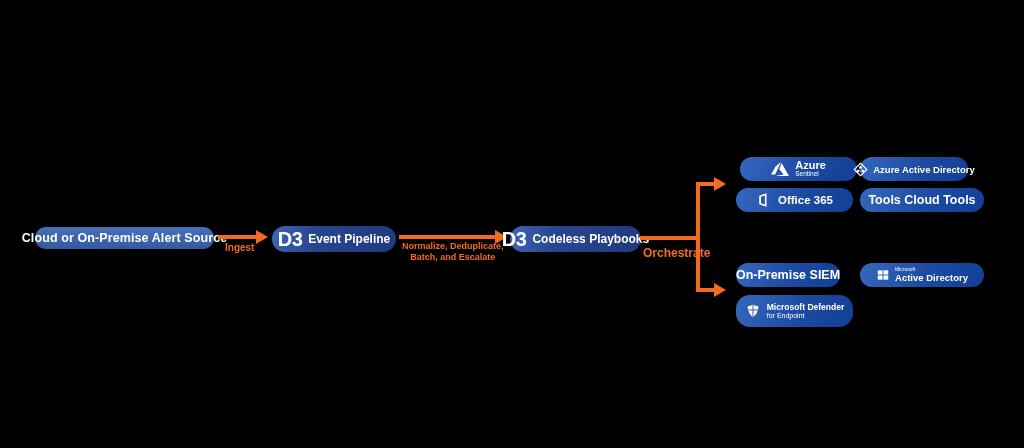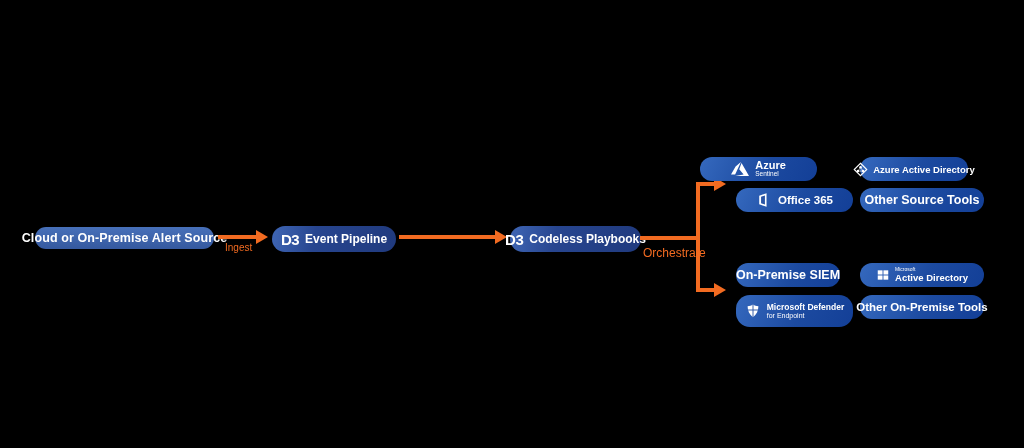--- a/index.html
+++ b/index.html
@@ -10,40 +10,40 @@
     -webkit-font-smoothing:antialiased;
   }
   .pill {
     position:absolute; display:flex; align-items:center; justify-content:center;
     color:#fff; border-radius:14px; white-space:nowrap;
   }
   .pill-src { background:linear-gradient(180deg,#4770b9 0%,#35599f 100%); }
   .pill-d3  { background:linear-gradient(100deg,#3f66b5 0%,#27458f 35%,#203a7e 100%); }
   .pill-tool{ background:linear-gradient(115deg,#3569be 0%,#1c4aa0 55%,#133f97 100%); }
   .src-label { font-size:12.5px; font-weight:700; letter-spacing:.1px; }
-  .d3-logo { font-size:15px; font-weight:900; letter-spacing:-0.5px; margin-right:6px; }
+  .d3-logo { font-size:20px; font-weight:900; letter-spacing:-0.5px; margin-right:6px; }
   .d3-label { font-size:12px; font-weight:700; }
   .tool-label-lg { font-size:12.5px; font-weight:700; }
   .tool-label-md { font-size:11.5px; font-weight:700; }
   .tool-label-sm { font-size:9.5px; font-weight:600; }
   .stack { display:flex; flex-direction:column; line-height:1.05; }
   .stack .t1 { font-size:11px; font-weight:700; }
   .stack .t2 { font-size:6.5px; font-weight:400; }
   .stack .sup { font-size:5px; font-weight:400; }
   .stack .ad { font-size:9.5px; font-weight:600; }
   .stack .def1 { font-size:8.5px; font-weight:700; }
   .stack .def2 { font-size:7px; font-weight:400; }
   .icon { display:flex; align-items:center; justify-content:center; margin-right:6px; }
   .oline { position:absolute; background:#f26b21; }
   .ohead {
     position:absolute; width:0; height:0;
     border-top:7px solid transparent; border-bottom:7px solid transparent;
     border-left:12px solid #f26b21;
   }
-  .olabel { position:absolute; color:#f26b21; font-weight:400;text-align:center; }
+  .olabel { position:absolute; color:#f26b21; font-weight:700;text-align:center; }
   .lbl-ingest { font-size:10px; }
   .lbl-transform { font-size:9px; line-height:11px; }
   .lbl-orch { font-size:12px; }
 </style>
 </head>
 <body>
 
 <div class="canvas">
 
   <div class="pill pill-src" style="left:35px; top:227px; width:179px; height:22px;">
@@ -54,35 +54,39 @@
   <div class="ohead" style="left:256px; top:230px;"></div>
   <div class="olabel lbl-ingest" style="left:225px; top:242px;">Ingest</div>
 
   <div class="pill pill-d3" style="left:272px; top:226px; width:124px; height:26px;">
     <span class="d3-logo">D3</span>
     <span class="d3-label">Event Pipeline</span>
   </div>
 
   <div class="oline" style="left:399px; top:235px; width:97px; height:4px;"></div>
   <div class="ohead" style="left:495px; top:230px;"></div>
+  <div class="olabel lbl-transform" style="left:402px; top:241px;">
+    <div>Normalize, Deduplicate,</div>
+    <div>Batch, and Escalate</div>
+  </div>
 
   <div class="pill pill-d3" style="left:510px; top:226px; width:131px; height:26px;">
     <span class="d3-logo">D3</span>
     <span class="d3-label">Codeless Playbooks</span>
   </div>
 
   <div class="oline" style="left:640px; top:236px; width:60px; height:4px;"></div>
   <div class="oline" style="left:696px; top:182px; width:4px; height:110px;"></div>
   <div class="oline" style="left:700px; top:182px; width:15px; height:4px;"></div>
   <div class="ohead" style="left:714px; top:177px;"></div>
   <div class="oline" style="left:700px; top:288px; width:15px; height:4px;"></div>
   <div class="ohead" style="left:714px; top:283px;"></div>
   <div class="olabel lbl-orch" style="left:643px; top:246px;">Orchestrate</div>
 
-  <div class="pill pill-tool" style="left:700px; top:157px; width:117px; height:24px;">
+  <div class="pill pill-tool" style="left:740px; top:157px; width:117px; height:24px;">
     <span class="icon">
       <svg width="18" height="18" viewBox="0 0 24 24" fill="#ffffff">
         <path d="M5.483 21.3H24L14.025 4.013l-3.038 8.347 5.836 6.938L5.483 21.3zM13.23 2.7L6.105 8.677 0 19.253h5.505v.001L13.23 2.7z"></path>
       </svg>
     </span>
     <span class="stack">
       <span class="t1">Azure</span>
       <span class="t2">Sentinel</span>
     </span>
   </div>
@@ -104,21 +108,21 @@
     <span class="icon">
       <svg width="16" height="16" viewBox="0 0 24 24">
         <path d="M15.8 1.8 L4.8 5.8 V18.2 L15.8 22.2 Z" fill="#ffffff"></path>
         <path d="M13.4 5.2 L7.6 7.3 V16.7 L13.4 18.8 Z" fill="#2a55a5"></path>
       </svg>
     </span>
     <span class="tool-label-md" style="font-weight:600;">Office 365</span>
   </div>
 
   <div class="pill pill-tool" style="left:860px; top:188px; width:124px; height:24px;">
-    <span class="tool-label-lg">Other Source Tools</span>
+    <span class="tool-label-lg">Tools Cloud Tools</span>
   </div>
 
   <div class="pill pill-tool" style="left:736px; top:263px; width:104px; height:24px;">
     <span class="tool-label-lg">On-Premise SIEM</span>
   </div>
 
   <div class="pill pill-tool" style="left:860px; top:263px; width:124px; height:24px;">
     <span class="icon" style="margin-right:5px;">
       <svg width="14" height="14" viewBox="0 0 24 24" fill="#ffffff">
         <rect x="3" y="4" width="8.2" height="7.2"></rect>
@@ -139,17 +143,14 @@
         <path d="M12 2.2c-2.4 1.5-5.1 2.3-8.1 2.5 0 6.7 2.8 12.3 8.1 16.6 5.3-4.3 8.1-9.9 8.1-16.6-3-.2-5.7-1-8.1-2.5z" fill="#ffffff"></path>
         <path d="M12 2.2 V21.3 M3.9 10.5 H20.1" stroke="#2a55a5" stroke-width="1.4" fill="none"></path>
       </svg>
     </span>
     <span class="stack">
       <span class="def1">Microsoft Defender</span>
       <span class="def2">for Endpoint</span>
     </span>
   </div>
 
-  <div class="pill pill-tool" style="left:860px; top:295px; width:124px; height:24px;">
-    <span class="tool-label-md">Other On-Premise Tools</span>
-  </div>
 
 </div>
 
 </body></html>

